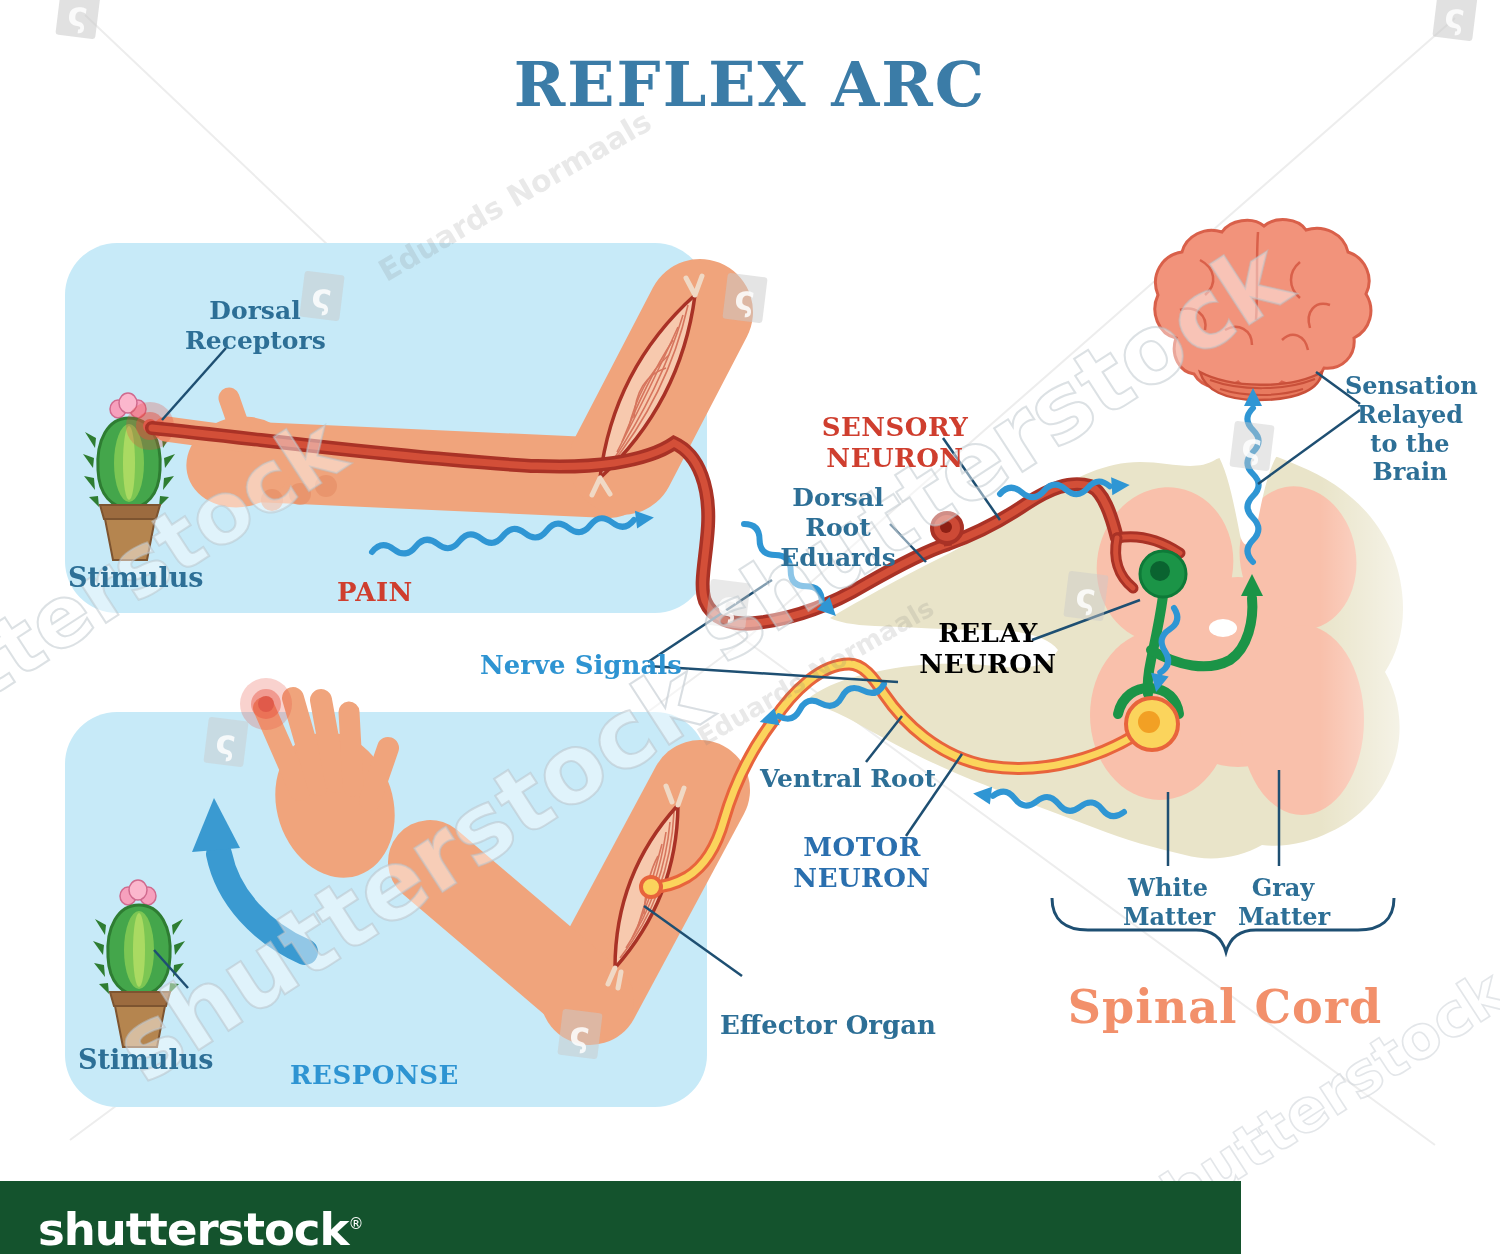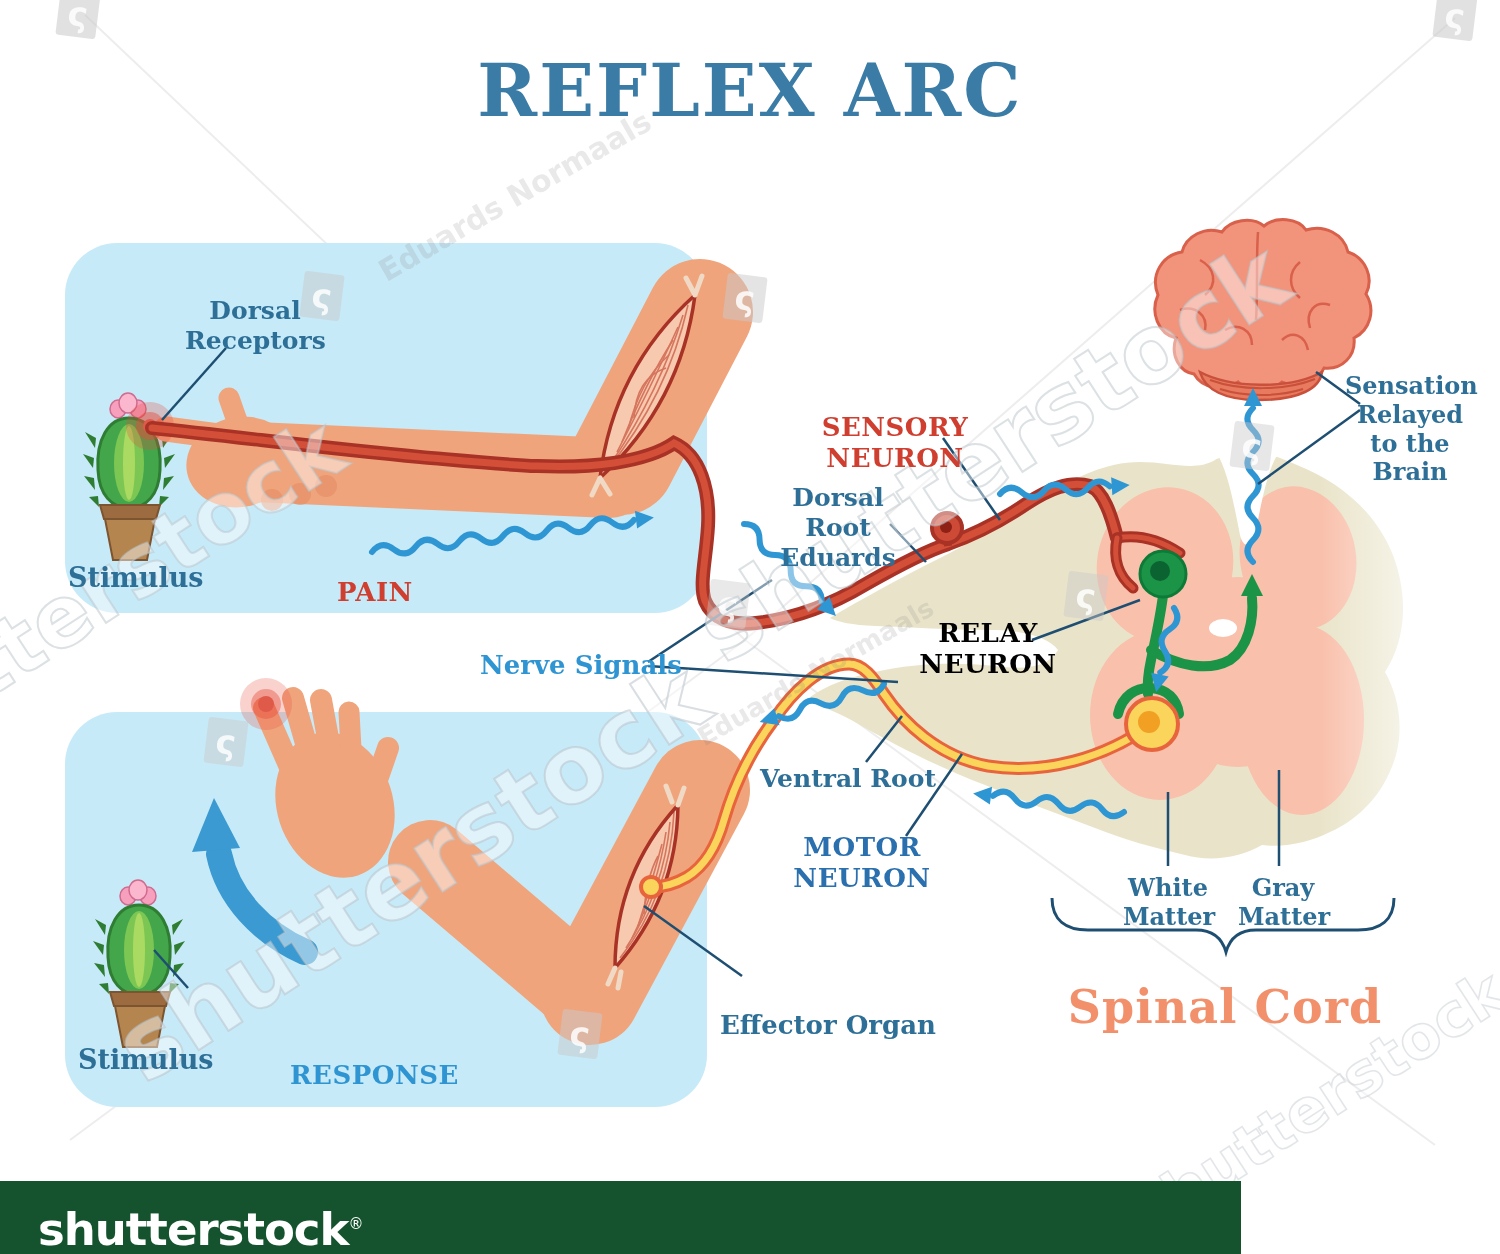--- a/index.html
+++ b/index.html
@@ -1,20 +1,20 @@
 <!DOCTYPE html>
 <html><head>
 <meta charset="utf-8">
 <style>
   html,body{margin:0;padding:0;background:#ffffff;}
   .stage{position:relative;width:1500px;height:1254px;background:#ffffff;overflow:hidden;
          font-family:"DejaVu Serif",serif;}
   .stage svg.scene{position:absolute;left:0;top:0;}
   .title{position:absolute;left:0;top:48px;width:1500px;text-align:center;
-         font-size:72px;font-weight:bold;color:#3b7ca7;letter-spacing:2px;
+         font-size:62px;font-weight:bold;color:#3b7ca7;letter-spacing:2px;
          font-family:"DejaVu Serif",serif;}
   .lbl{position:absolute;font-weight:bold;text-align:center;color:#2d6f96;
        line-height:1.2;font-size:25px;font-family:"DejaVu Serif",serif;}
   .lbl.caps{font-size:26px;letter-spacing:0.5px;}
   .lbl.red{color:#cf3e2e;}
   .lbl.green{color:#000000;}
   .lbl.bright{color:#2e94d2;}
   .lbl.motor{color:#2a6fae;}
   .lbl.nowrap{white-space:nowrap;}
   .lbl.salmon{color:#f2906b;font-size:46px;letter-spacing:1px;}

